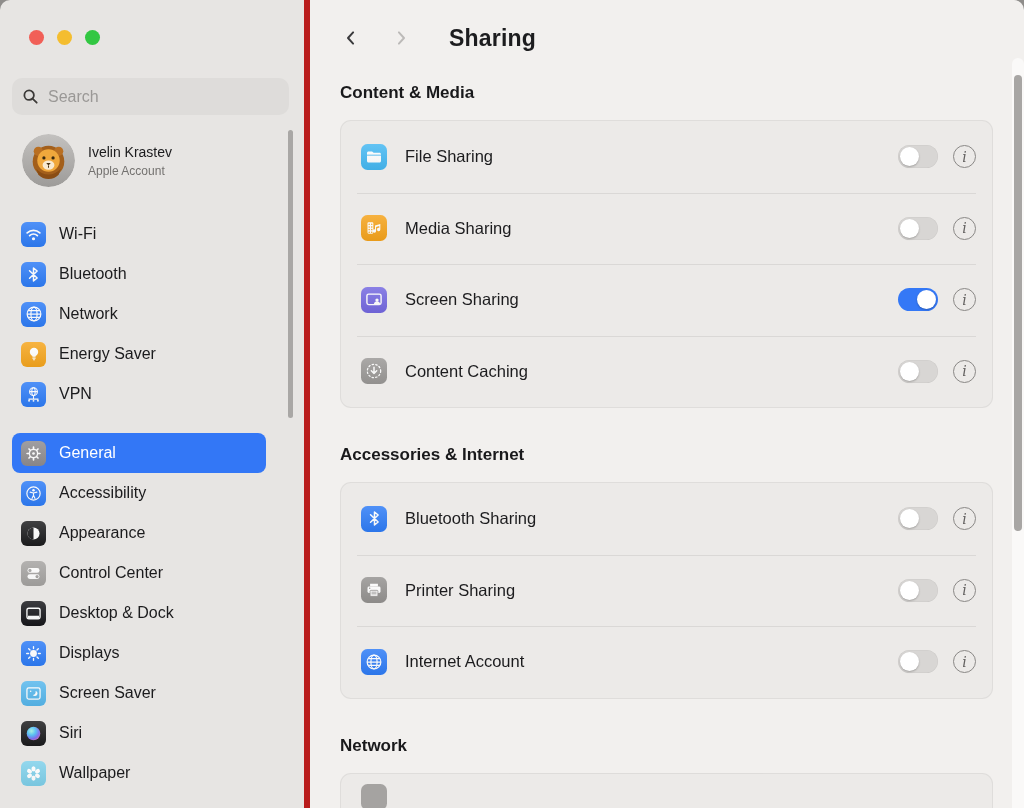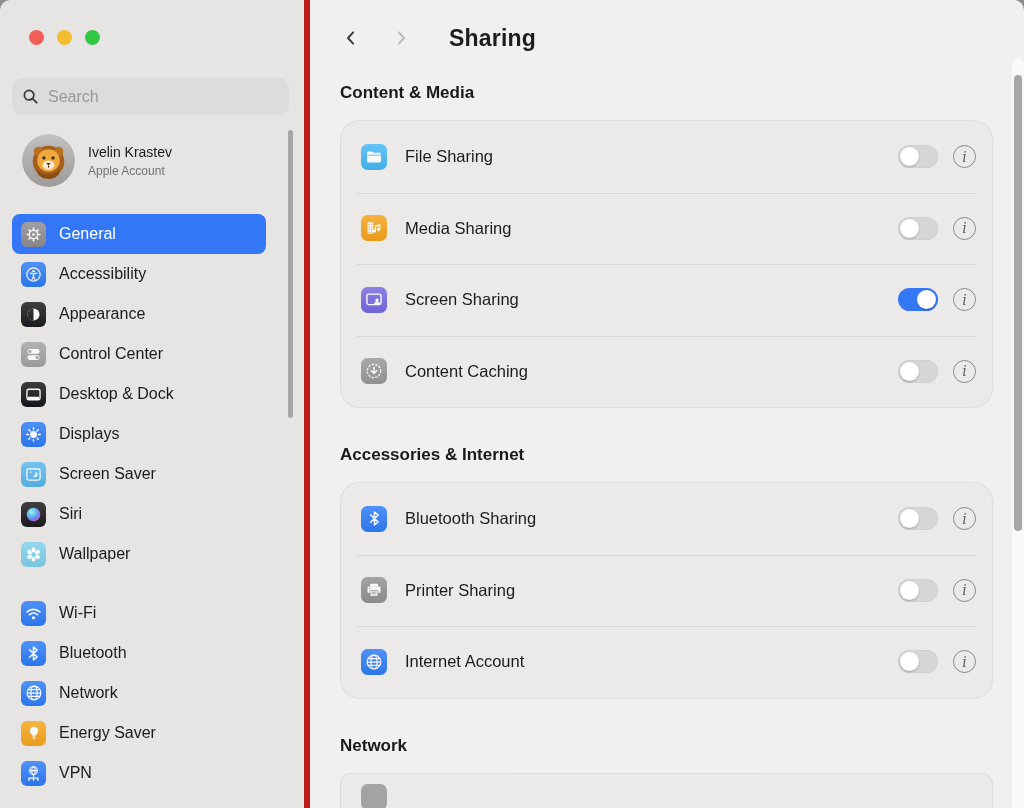--- a/index.html
+++ b/index.html
@@ -54,21 +54,21 @@
   .main-content{position:absolute;top:0;left:30px;right:31px;}
   .main-header{margin-top:23px;height:30px;display:flex;align-items:center;}
   .nav-btn{width:22px;height:26px;display:grid;place-items:center;background:none;border:none;padding:0;}
   .nav-btn + .nav-btn{margin-left:28px;}
   .page-title{font-size:23px;font-weight:700;color:#1d1d1f;margin-left:37px;letter-spacing:.2px;}
 
   .section-heading{font-size:17px;font-weight:700;color:#19191b;margin:0;line-height:22px;}
   .sh1{margin-top:29px;}
   .sh-mid{margin-top:36px;}
   .card{margin-top:16px;background:#eceae8;border:1px solid rgba(0,0,0,.055);
-    border-radius:20px;box-sizing:border-box;}
+    border-radius:11px;box-sizing:border-box;}
   .row{height:71.5px;display:flex;align-items:center;padding:0 16px 0 20px;box-sizing:border-box;position:relative;}
   .row + .row::before{content:"";position:absolute;top:0;left:16px;right:16px;height:1px;background:rgba(0,0,0,.075);}
   .row .tile{margin-right:18px;}
   .row-label{flex:1;font-size:16.5px;color:#1c1c1e;}
 
   .toggle{width:40px;height:23px;border-radius:12.5px;background:#d8d6d4;position:relative;
     margin-right:15px;border:none;padding:0;flex:0 0 auto;box-shadow:inset 0 0 0 .5px rgba(0,0,0,.06);}
   .toggle .knob{position:absolute;top:2px;left:2px;width:19px;height:19px;border-radius:50%;
     background:#fff;box-shadow:0 1px 2px rgba(0,0,0,.25);transition:left .1s;}
   .toggle.on{background:#3478f6;box-shadow:none;}
@@ -128,20 +128,81 @@
         </svg>
       </span>
       <div>
         <div class="user-name">Ivelin Krastev</div>
         <div class="user-sub">Apple Account</div>
       </div>
     </div>
 
     <nav class="nav" id="sidebar-nav">
         <ul>
+          <li class="">
+            <span class="tile s25" style="background: rgb(46, 124, 246);">
+              <svg width="19" height="19" viewBox="0 0 24 24">
+                <circle cx="12" cy="17.4" r="2" fill="#fff"></circle>
+                <path d="M7.1 13.4a7.4 7.4 0 0 1 9.8 0" stroke="#fff" stroke-width="2.2" fill="none" stroke-linecap="round"></path>
+                <path d="M4 9.9a12 12 0 0 1 16 0" stroke="#fff" stroke-width="2.2" fill="none" stroke-linecap="round"></path>
+              </svg>
+            </span>
+            <span>Wi-Fi</span>
+          </li>
+          <li class="">
+            <span class="tile s25" style="background: rgb(46, 124, 246);">
+              <svg width="19" height="19" viewBox="0 0 24 24">
+                <path d="M7 7.2 16.6 16.4 12 20.2 V3.8 L16.6 7.6 7 16.8" fill="none" stroke="#fff" stroke-width="1.9" stroke-linejoin="round" stroke-linecap="round"></path>
+              </svg>
+            </span>
+            <span>Bluetooth</span>
+          </li>
+          <li class="">
+            <span class="tile s25" style="background: rgb(46, 124, 246);">
+              <svg width="20" height="20" viewBox="0 0 24 24">
+                <g fill="none" stroke="#fff" stroke-width="1.5">
+                  <circle cx="12" cy="12" r="8.2"></circle>
+                  <ellipse cx="12" cy="12" rx="3.7" ry="8.2"></ellipse>
+                  <path d="M3.8 12h16.4M5.1 8h13.8M5.1 16h13.8"></path>
+                </g>
+              </svg>
+            </span>
+            <span>Network</span>
+          </li>
+          <li class="">
+            <span class="tile s25" style="background: rgb(245, 165, 29);">
+              <svg width="18" height="18" viewBox="0 0 24 24">
+                <g fill="#fff">
+                  <circle cx="12" cy="9.4" r="5.6"></circle>
+                  <path d="M9.8 14.6h4.4v1.2H9.8z"></path>
+                  <rect x="9.6" y="16.6" width="4.8" height="1.7" rx="0.85"></rect>
+                  <rect x="10.5" y="19" width="3" height="1.4" rx="0.7"></rect>
+                </g>
+              </svg>
+            </span>
+            <span>Energy Saver</span>
+          </li>
+          <li class="">
+            <span class="tile s25" style="background: rgb(46, 124, 246);">
+              <svg width="19" height="19" viewBox="0 0 24 24">
+                <g fill="none" stroke="#fff" stroke-width="1.4">
+                  <circle cx="12" cy="8.4" r="4.9"></circle>
+                  <ellipse cx="12" cy="8.4" rx="2.1" ry="4.9"></ellipse>
+                  <path d="M7.1 8.4h9.8"></path>
+                  <path d="M12 13.3v3.4M6.4 19.3v-1.4h11.2v1.4" stroke-linecap="round"></path>
+                </g>
+                <circle cx="6.4" cy="20" r="1.2" fill="#fff"></circle>
+                <circle cx="12" cy="20" r="1.2" fill="#fff"></circle>
+                <circle cx="17.6" cy="20" r="1.2" fill="#fff"></circle>
+              </svg>
+            </span>
+            <span>VPN</span>
+          </li>
+        </ul>
+        <ul>
           <li class="selected">
             <span class="tile s25" style="background: rgb(142, 140, 143);">
               <svg width="19" height="19" viewBox="0 0 24 24">
                 <circle cx="12" cy="12" r="5.2" fill="none" stroke="#fff" stroke-width="1.7"></circle>
                 <circle cx="12" cy="12" r="1.7" fill="#fff"></circle>
                 <g stroke="#fff" stroke-width="2.1" stroke-linecap="round">
                   <path d="M12 3.9v2.3M12 17.8v2.3M3.9 12h2.3M17.8 12h2.3M6.3 6.3l1.6 1.6M16.1 16.1l1.6 1.6M17.7 6.3l-1.6 1.6M7.9 16.1l-1.6 1.6"></path>
                 </g>
               </svg>
             </span>
@@ -233,81 +294,20 @@
                   <ellipse cx="12" cy="6.2" rx="2.6" ry="3.3" transform="rotate(60 12 12)"></ellipse>
                   <ellipse cx="12" cy="6.2" rx="2.6" ry="3.3" transform="rotate(120 12 12)"></ellipse>
                   <ellipse cx="12" cy="6.2" rx="2.6" ry="3.3" transform="rotate(180 12 12)"></ellipse>
                   <ellipse cx="12" cy="6.2" rx="2.6" ry="3.3" transform="rotate(240 12 12)"></ellipse>
                   <ellipse cx="12" cy="6.2" rx="2.6" ry="3.3" transform="rotate(300 12 12)"></ellipse>
                 </g>
                 <circle cx="12" cy="12" r="2.1" fill="#7fd0ea"></circle>
               </svg>
             </span>
             <span>Wallpaper</span>
-          </li>
-        </ul>
-        <ul>
-          <li class="">
-            <span class="tile s25" style="background: rgb(46, 124, 246);">
-              <svg width="19" height="19" viewBox="0 0 24 24">
-                <circle cx="12" cy="17.4" r="2" fill="#fff"></circle>
-                <path d="M7.1 13.4a7.4 7.4 0 0 1 9.8 0" stroke="#fff" stroke-width="2.2" fill="none" stroke-linecap="round"></path>
-                <path d="M4 9.9a12 12 0 0 1 16 0" stroke="#fff" stroke-width="2.2" fill="none" stroke-linecap="round"></path>
-              </svg>
-            </span>
-            <span>Wi-Fi</span>
-          </li>
-          <li class="">
-            <span class="tile s25" style="background: rgb(46, 124, 246);">
-              <svg width="19" height="19" viewBox="0 0 24 24">
-                <path d="M7 7.2 16.6 16.4 12 20.2 V3.8 L16.6 7.6 7 16.8" fill="none" stroke="#fff" stroke-width="1.9" stroke-linejoin="round" stroke-linecap="round"></path>
-              </svg>
-            </span>
-            <span>Bluetooth</span>
-          </li>
-          <li class="">
-            <span class="tile s25" style="background: rgb(46, 124, 246);">
-              <svg width="20" height="20" viewBox="0 0 24 24">
-                <g fill="none" stroke="#fff" stroke-width="1.5">
-                  <circle cx="12" cy="12" r="8.2"></circle>
-                  <ellipse cx="12" cy="12" rx="3.7" ry="8.2"></ellipse>
-                  <path d="M3.8 12h16.4M5.1 8h13.8M5.1 16h13.8"></path>
-                </g>
-              </svg>
-            </span>
-            <span>Network</span>
-          </li>
-          <li class="">
-            <span class="tile s25" style="background: rgb(245, 165, 29);">
-              <svg width="18" height="18" viewBox="0 0 24 24">
-                <g fill="#fff">
-                  <circle cx="12" cy="9.4" r="5.6"></circle>
-                  <path d="M9.8 14.6h4.4v1.2H9.8z"></path>
-                  <rect x="9.6" y="16.6" width="4.8" height="1.7" rx="0.85"></rect>
-                  <rect x="10.5" y="19" width="3" height="1.4" rx="0.7"></rect>
-                </g>
-              </svg>
-            </span>
-            <span>Energy Saver</span>
-          </li>
-          <li class="">
-            <span class="tile s25" style="background: rgb(46, 124, 246);">
-              <svg width="19" height="19" viewBox="0 0 24 24">
-                <g fill="none" stroke="#fff" stroke-width="1.4">
-                  <circle cx="12" cy="8.4" r="4.9"></circle>
-                  <ellipse cx="12" cy="8.4" rx="2.1" ry="4.9"></ellipse>
-                  <path d="M7.1 8.4h9.8"></path>
-                  <path d="M12 13.3v3.4M6.4 19.3v-1.4h11.2v1.4" stroke-linecap="round"></path>
-                </g>
-                <circle cx="6.4" cy="20" r="1.2" fill="#fff"></circle>
-                <circle cx="12" cy="20" r="1.2" fill="#fff"></circle>
-                <circle cx="17.6" cy="20" r="1.2" fill="#fff"></circle>
-              </svg>
-            </span>
-            <span>VPN</span>
           </li>
         </ul>
       </nav>
 
     <div class="sidebar-scrollbar"></div>
   </aside>
 
   <section class="main">
     <div class="main-content">
       <div class="main-header">

